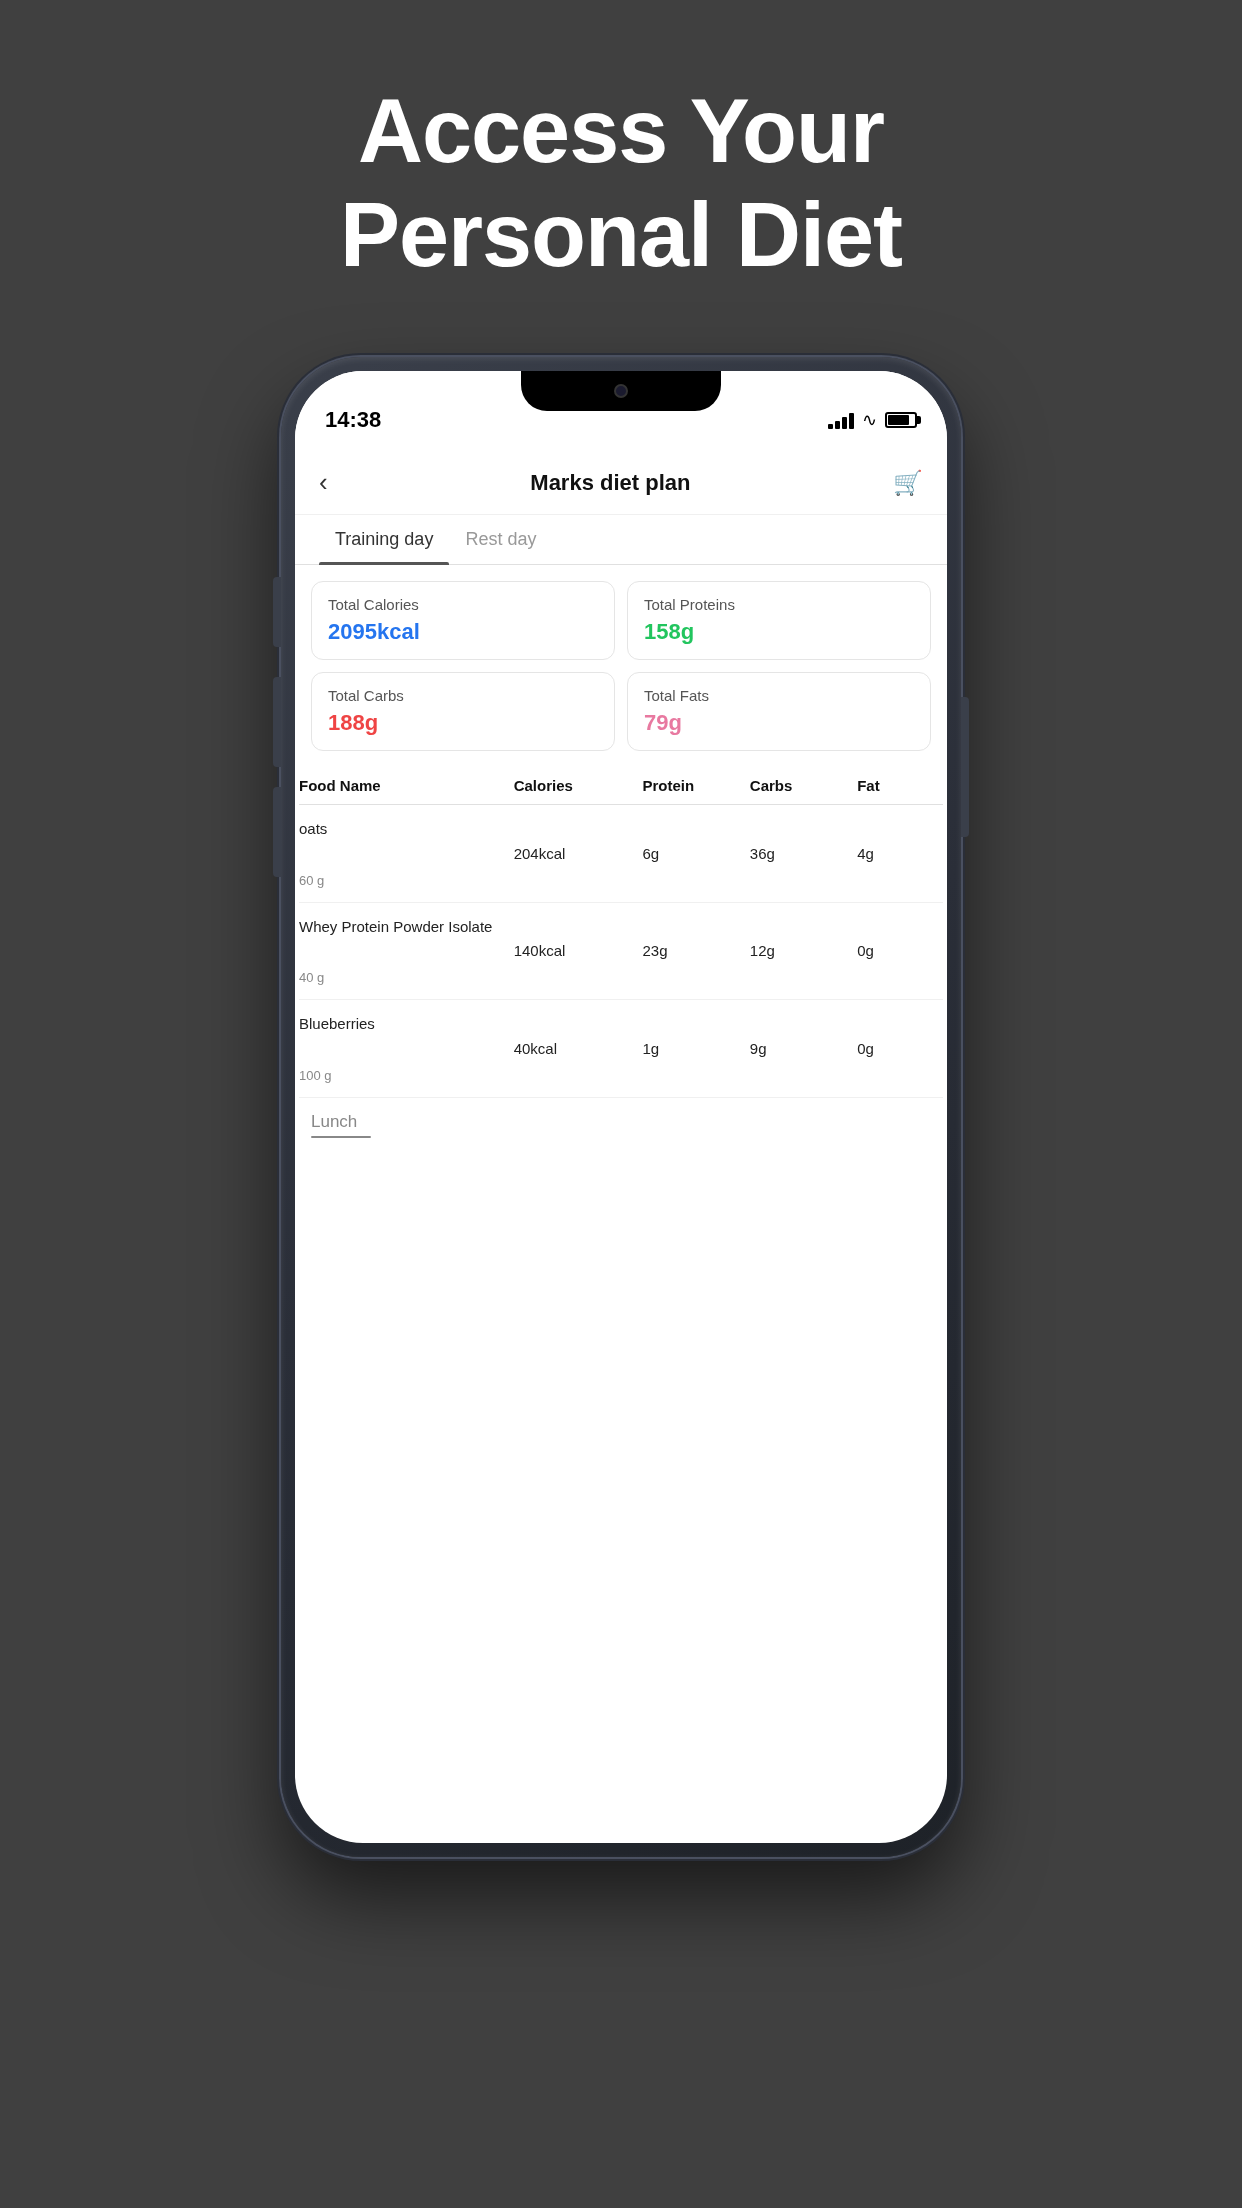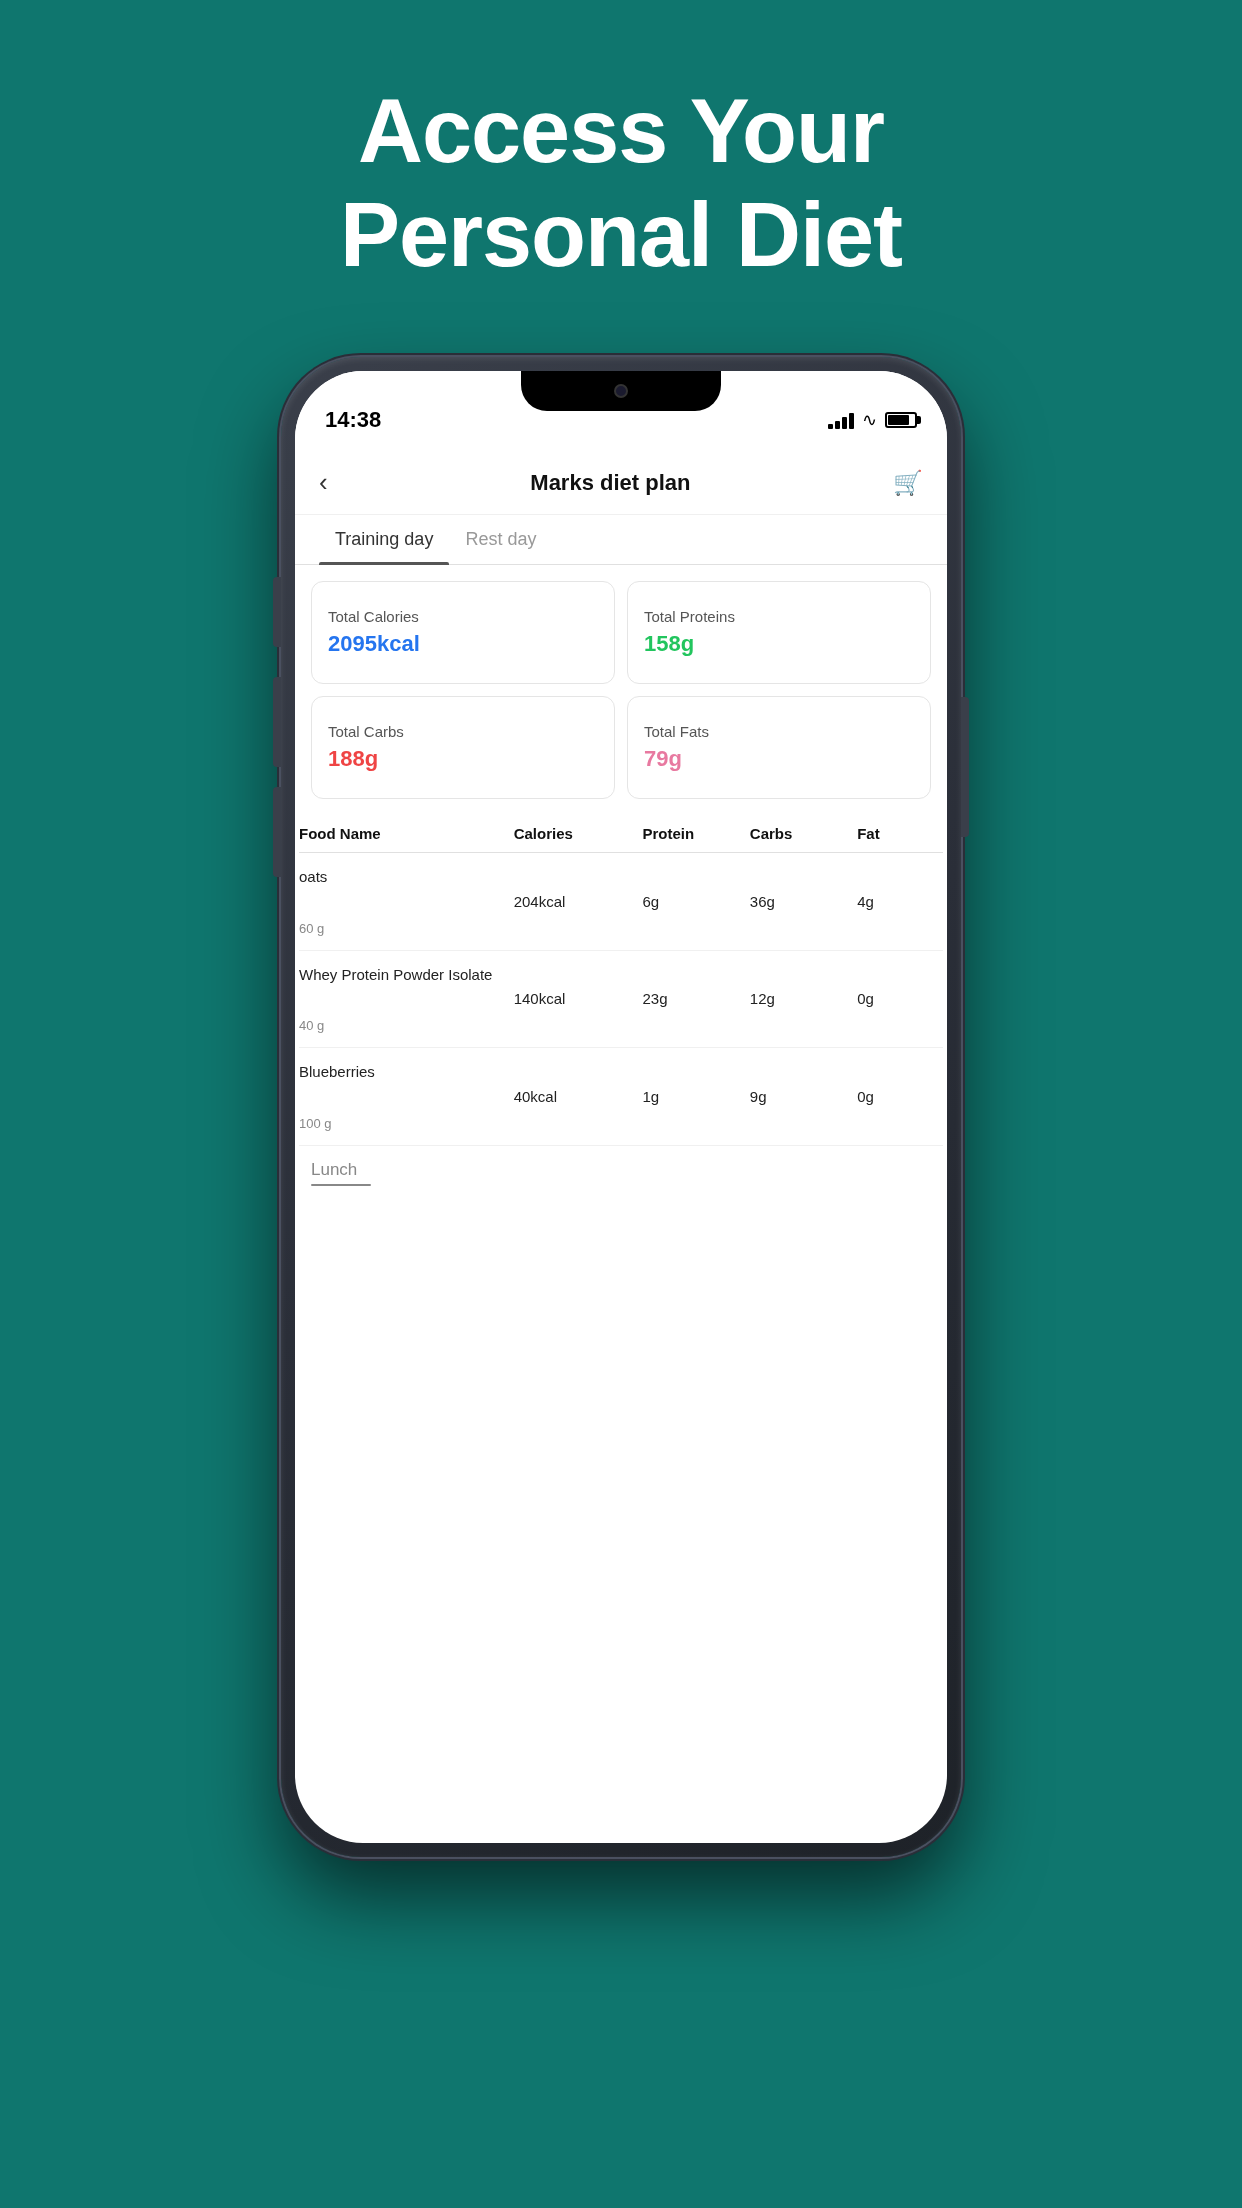--- a/index.html
+++ b/index.html
@@ -264,21 +264,21 @@
     .stats-grid {
       display: grid;
       grid-template-columns: 1fr 1fr;
       gap: 12px;
       padding: 16px;
     }
 
     .stat-card {
       border: 1px solid #e5e5e5;
       border-radius: 12px;
-      padding: 26px 16px;
+      padding: 14px 16px;
     }
 
     .stat-label {
       font-size: 15px;
       color: #555;
       margin-bottom: 6px;
     }
 
     .stat-value {
       font-size: 22px;
@@ -387,21 +387,21 @@
       height: 2px;
       width: 60px;
       background: #888;
       border-radius: 1px;
       margin-top: 4px;
     }
   </style>
 </head>
 <body>
 
-<div style="width:1242px; min-height:2208px; background:#0f766e; display:flex; flex-direction:column; align-items:center; position:relative; overflow:hidden;">
+<div style="width:1242px; min-height:2208px; background:#404040; display:flex; flex-direction:column; align-items:center; position:relative; overflow:hidden;">
 
   <div class="page-title-area">
     <div class="page-title">Access Your</div>
     <div class="page-title">Personal Diet</div>
   </div>
 
   <div class="phone-container">
     <div class="phone-shell">
 
       <div class="side-button-left-top"></div>

